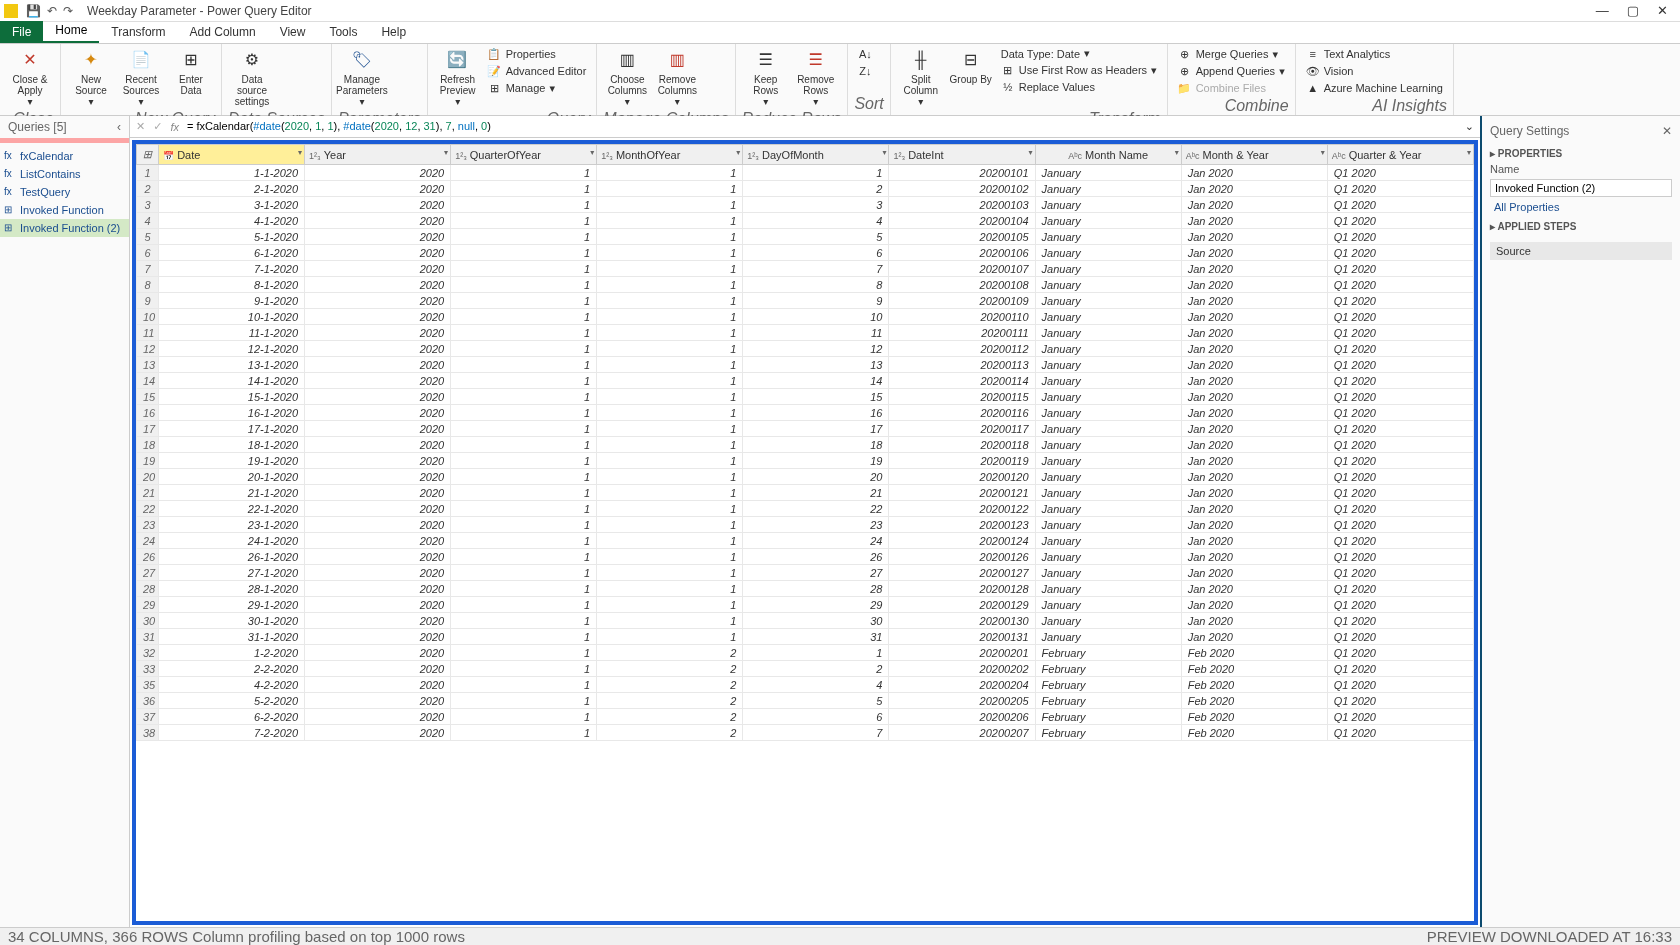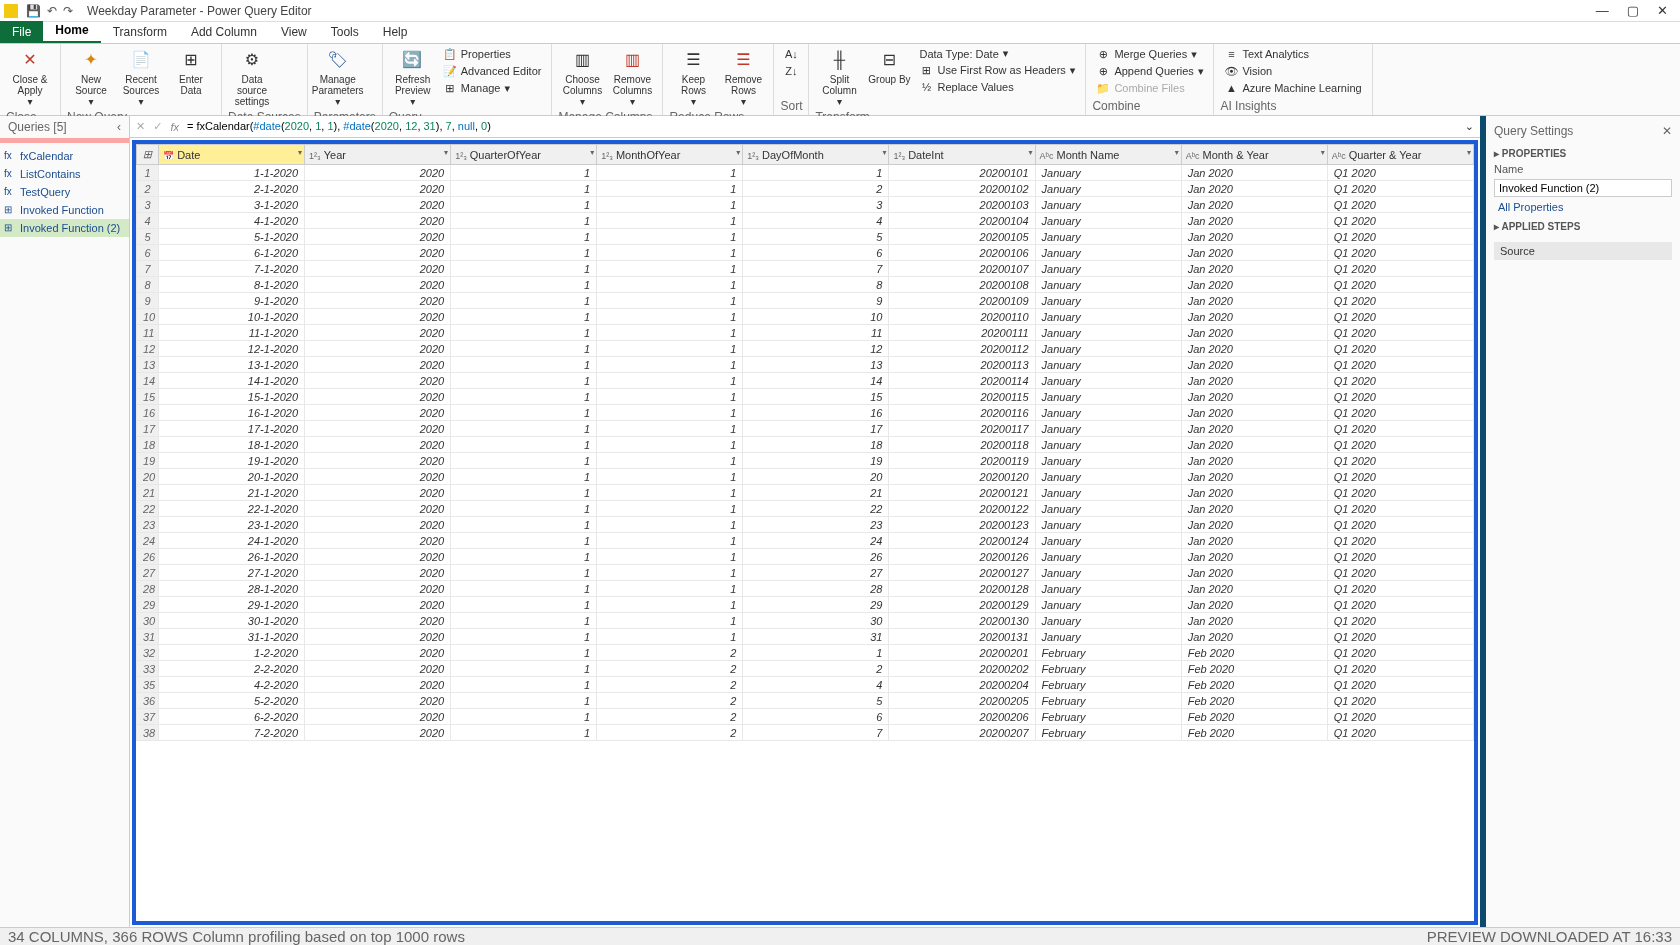--- a/index.html
+++ b/index.html
@@ -10,27 +10,27 @@
 .titlebar .logo { width: 14px; height: 14px; background: #f2c811; margin-right: 4px; }
 .titlebar .qat { display: flex; gap: 6px; margin-left: 4px; }
 .titlebar .qat span { color: #555; font-size: 12px; }
 .titlebar .title { margin-left: 14px; font-size: 12px; color: #444; }
 .titlebar .wincontrols { margin-left: auto; display: flex; gap: 18px; padding-right: 8px; font-size: 13px; color: #333; }
 
 
 .menutabs { height: 22px; background: #fff; display: flex; align-items: flex-end; border-bottom: 1px solid #ccc; }
 .menutabs .tab { padding: 4px 12px; font-size: 12px; color: #333; cursor: pointer; }
 .menutabs .tab.file { background: #0d6d3b; color: #fff; }
-.menutabs .tab.active { border-bottom: 2px solid #0d6d3b; color: #000; font-weight: 700; }
+.menutabs .tab.active { border-bottom: 2px solid #0d6d3b; color: #000; font-weight: 400; }
 
 
 .ribbon { height: 72px; background: #fafafa; border-bottom: 1px solid #ccc; display: flex; }
 .ribbon-group { border-right: 1px solid #ddd; padding: 2px 6px; display: flex; flex-direction: column; }
 .ribbon-group .controls { display: flex; gap: 2px; flex: 1; align-items: flex-start; }
-.ribbon-group .label { text-align: left; font-size: 12px; color: #666; padding-top: 1px; }
+.ribbon-group .label { text-align: right; font-size: 16px; color: #666; padding-top: 1px; font-style: italic; }
 .rbtn-lg { display: flex; flex-direction: column; align-items: center; width: 48px; padding: 2px; font-size: 10px; text-align: center; line-height: 1.1; cursor: pointer; }
 .rbtn-lg .icon { width: 24px; height: 24px; margin-bottom: 2px; display: flex; align-items: center; justify-content: center; font-size: 16px; }
 .rbtn-stack { display: flex; flex-direction: column; gap: 1px; }
 .rbtn-sm { display: flex; align-items: center; gap: 4px; padding: 1px 4px; font-size: 11px; cursor: pointer; white-space: nowrap; }
 .rbtn-sm .icon { width: 14px; height: 14px; font-size: 11px; display: inline-flex; align-items: center; justify-content: center; }
 .rbtn-sm.disabled { color: #aaa; }
 
 
 .main { display: flex; height: calc(945px - 22px - 22px - 72px - 18px); }
 .queries-pane { width: 130px; border-right: 1px solid #ccc; background: #fafafa; display: flex; flex-direction: column; }
@@ -56,21 +56,21 @@
 .grid th { background: #f0f0f0; border: 1px solid #ccc; padding: 2px 4px; text-align: left; font-weight: normal; height: 20px; position: relative; }
 .grid th.selected { background: #ffef99; }
 .grid th .dtype { font-size: 9px; color: #666; margin-right: 3px; }
 .grid th .dd { position: absolute; right: 2px; top: 3px; font-size: 8px; color: #666; }
 .grid td { border: 1px solid #e8e8e8; padding: 1px 6px; height: 16px; white-space: nowrap; overflow: hidden; }
 .grid td.num { text-align: right; font-style: italic; }
 .grid td.txt { text-align: left; font-style: italic; }
 .grid .rownum { width: 18px; background: #f0f0f0; text-align: center; font-style: italic; color: #666; }
 
 
-.settings-pane { width: 200px; border-left: 6px solid #0c4a6e; background: #fafafa; padding: 4px; }
+.settings-pane { width: 200px; border-left: 2px solid #0c4a6e; background: #fafafa; padding: 4px; }
 .settings-pane .header { font-size: 12px; color: #666; padding: 4px; display: flex; justify-content: space-between; }
 .settings-pane .section-title { font-size: 10px; font-weight: bold; color: #555; padding: 6px 4px 2px; }
 .settings-pane .name-input { width: 100%; border: 1px solid #ccc; padding: 2px 4px; font-size: 11px; margin: 2px 0; }
 .settings-pane .link { color: #1a4d8f; font-size: 11px; padding: 2px 4px; cursor: pointer; }
 .settings-pane .step { padding: 3px 6px; font-size: 11px; background: #e8e8e8; margin: 1px 0; }
 
 
 .statusbar { height: 18px; background: #f0f0f0; border-top: 1px solid #ccc; display: flex; align-items: center; padding: 0 8px; font-size: 15px; color: #666; justify-content: space-between; }
 
 
@@ -276,21 +276,21 @@
       <table class="grid" id="grid">
         <thead>
             <tr id="grid-head">
               <th class="rownum">⊞</th>
               <th class="selected" style="width: 120px;"><span class="dtype">📅</span>Date<span class="dd">▾</span></th>
               <th style="width: 120px;"><span class="dtype">1²₃</span>Year<span class="dd">▾</span></th>
               <th style="width: 120px;"><span class="dtype">1²₃</span>QuarterOfYear<span class="dd">▾</span></th>
               <th style="width: 120px;"><span class="dtype">1²₃</span>MonthOfYear<span class="dd">▾</span></th>
               <th style="width: 120px;"><span class="dtype">1²₃</span>DayOfMonth<span class="dd">▾</span></th>
               <th style="width: 120px;"><span class="dtype">1²₃</span>DateInt<span class="dd">▾</span></th>
-              <th style="width: 120px;"><span class="dtype">Aᵇc</span>Month Name<span class="dd">▾</span></th>
+              <th style="width: 120px; text-align: center;"><span class="dtype">Aᵇc</span>Month Name<span class="dd">▾</span></th>
               <th style="width: 120px;"><span class="dtype">Aᵇc</span>Month &amp; Year<span class="dd">▾</span></th>
               <th style="width: 120px;"><span class="dtype">Aᵇc</span>Quarter &amp; Year<span class="dd">▾</span></th>
             </tr>
           </thead>
         <tbody id="grid-body">
             <tr>
               <td class="rownum">1</td>
               <td class="num">1-1-2020</td>
               <td class="num">2020</td>
               <td class="num">1</td>

